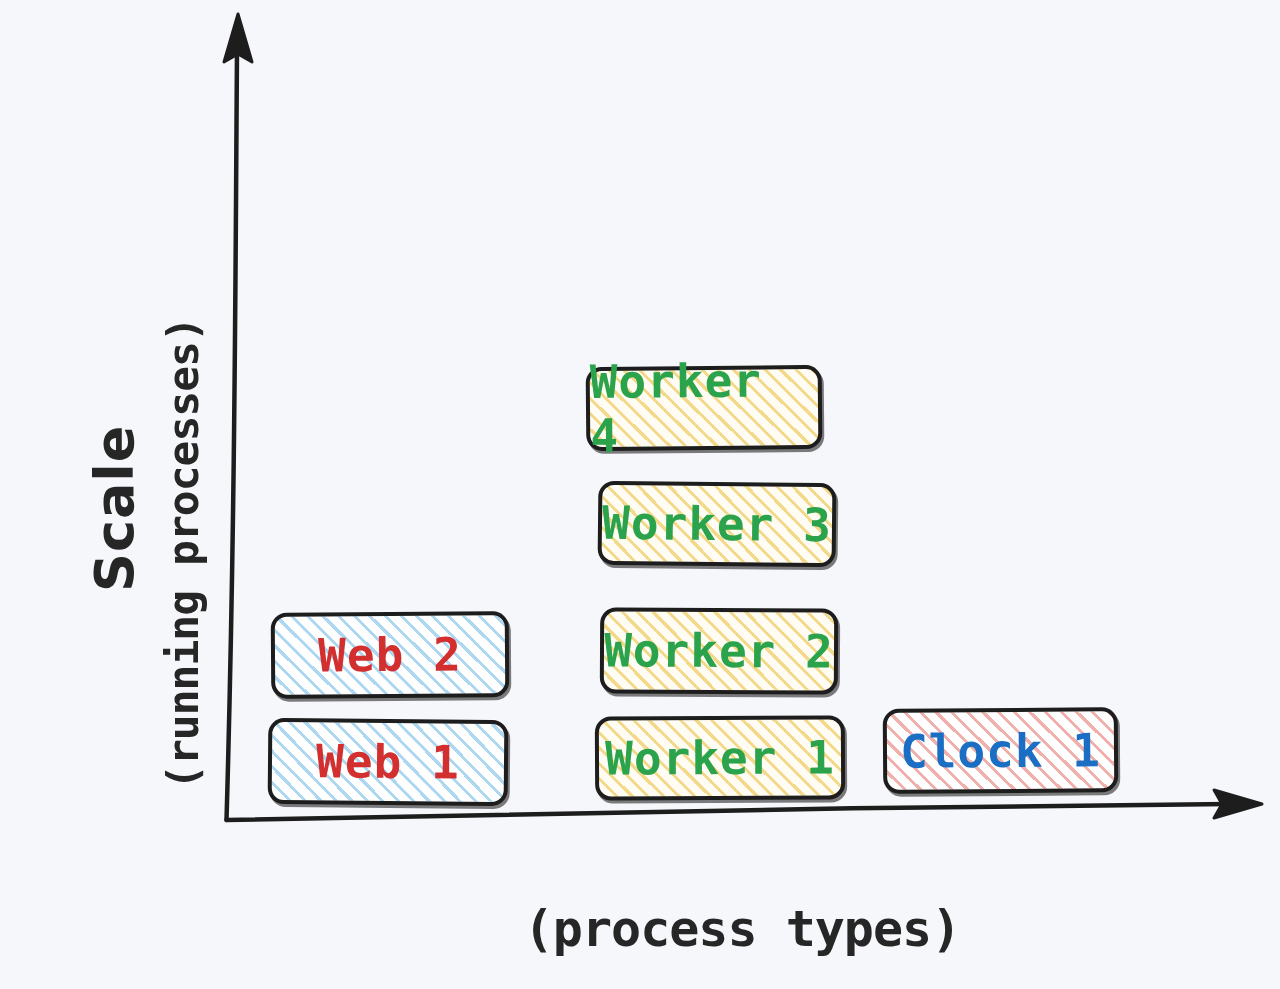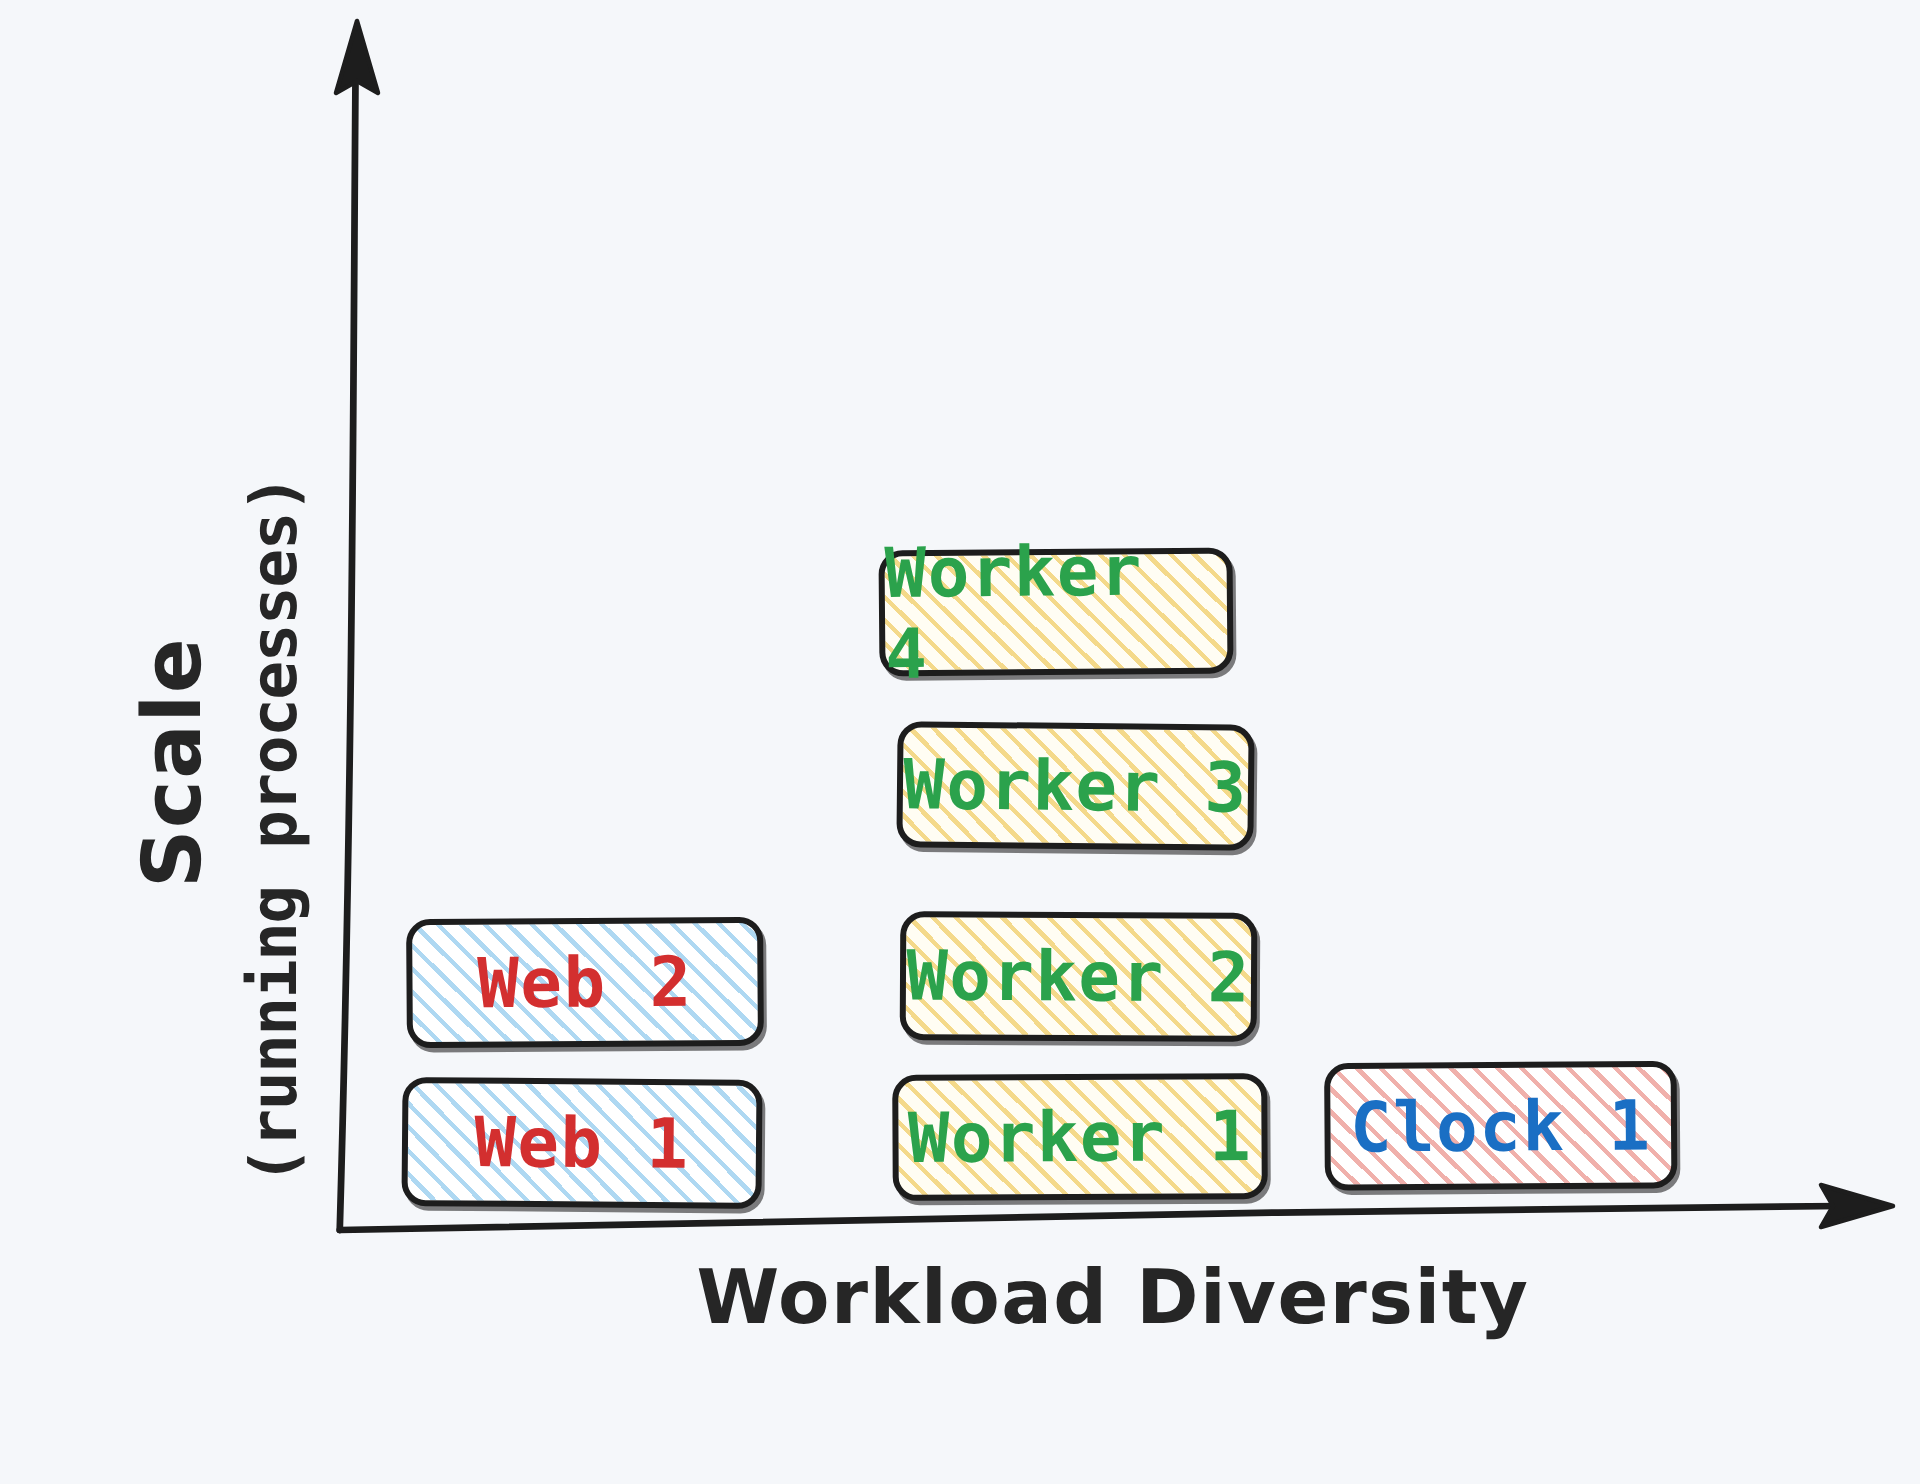--- a/index.html
+++ b/index.html
@@ -135,21 +135,21 @@
     <path d="M 238 14 L 252 62 L 238 54 L 224 62 Z" fill="#1d1d1d" stroke="#1d1d1d" stroke-width="3" stroke-linejoin="round"></path>
 
     <path d="M 226.5 820 C 500 813, 900 807, 1228 804" fill="none" stroke="#1d1d1d" stroke-width="4.5" stroke-linecap="round"></path>
 
     <path d="M 1262 804 L 1214 818 L 1222 804 L 1214 790 Z" fill="#1d1d1d" stroke="#1d1d1d" stroke-width="3" stroke-linejoin="round"></path>
   </svg>
 
   <div class="axis-label-y y-scale">Scale</div>
   <div class="axis-label-y y-sub">(running processes)</div>
 
-  <div class="axis-label-x x-main">Workload Diversity</div>
+  <div class="axis-label-x x-sub">(process types)</div>
 
   <div class="proc-box fill-worker" style="left:586px; top:366px; width:236px; height:84px; transform:rotate(-0.5deg);">
     <span class="lbl">Worker 4</span>
   </div>
 
   <div class="proc-box fill-worker" style="left:598px; top:482px; width:238px; height:84px; transform:rotate(0.6deg);">
     <span class="lbl">Worker 3</span>
   </div>
 
   <div class="proc-box fill-web" style="left:271px; top:612px; width:238px; height:86px; transform:rotate(-0.4deg);">

